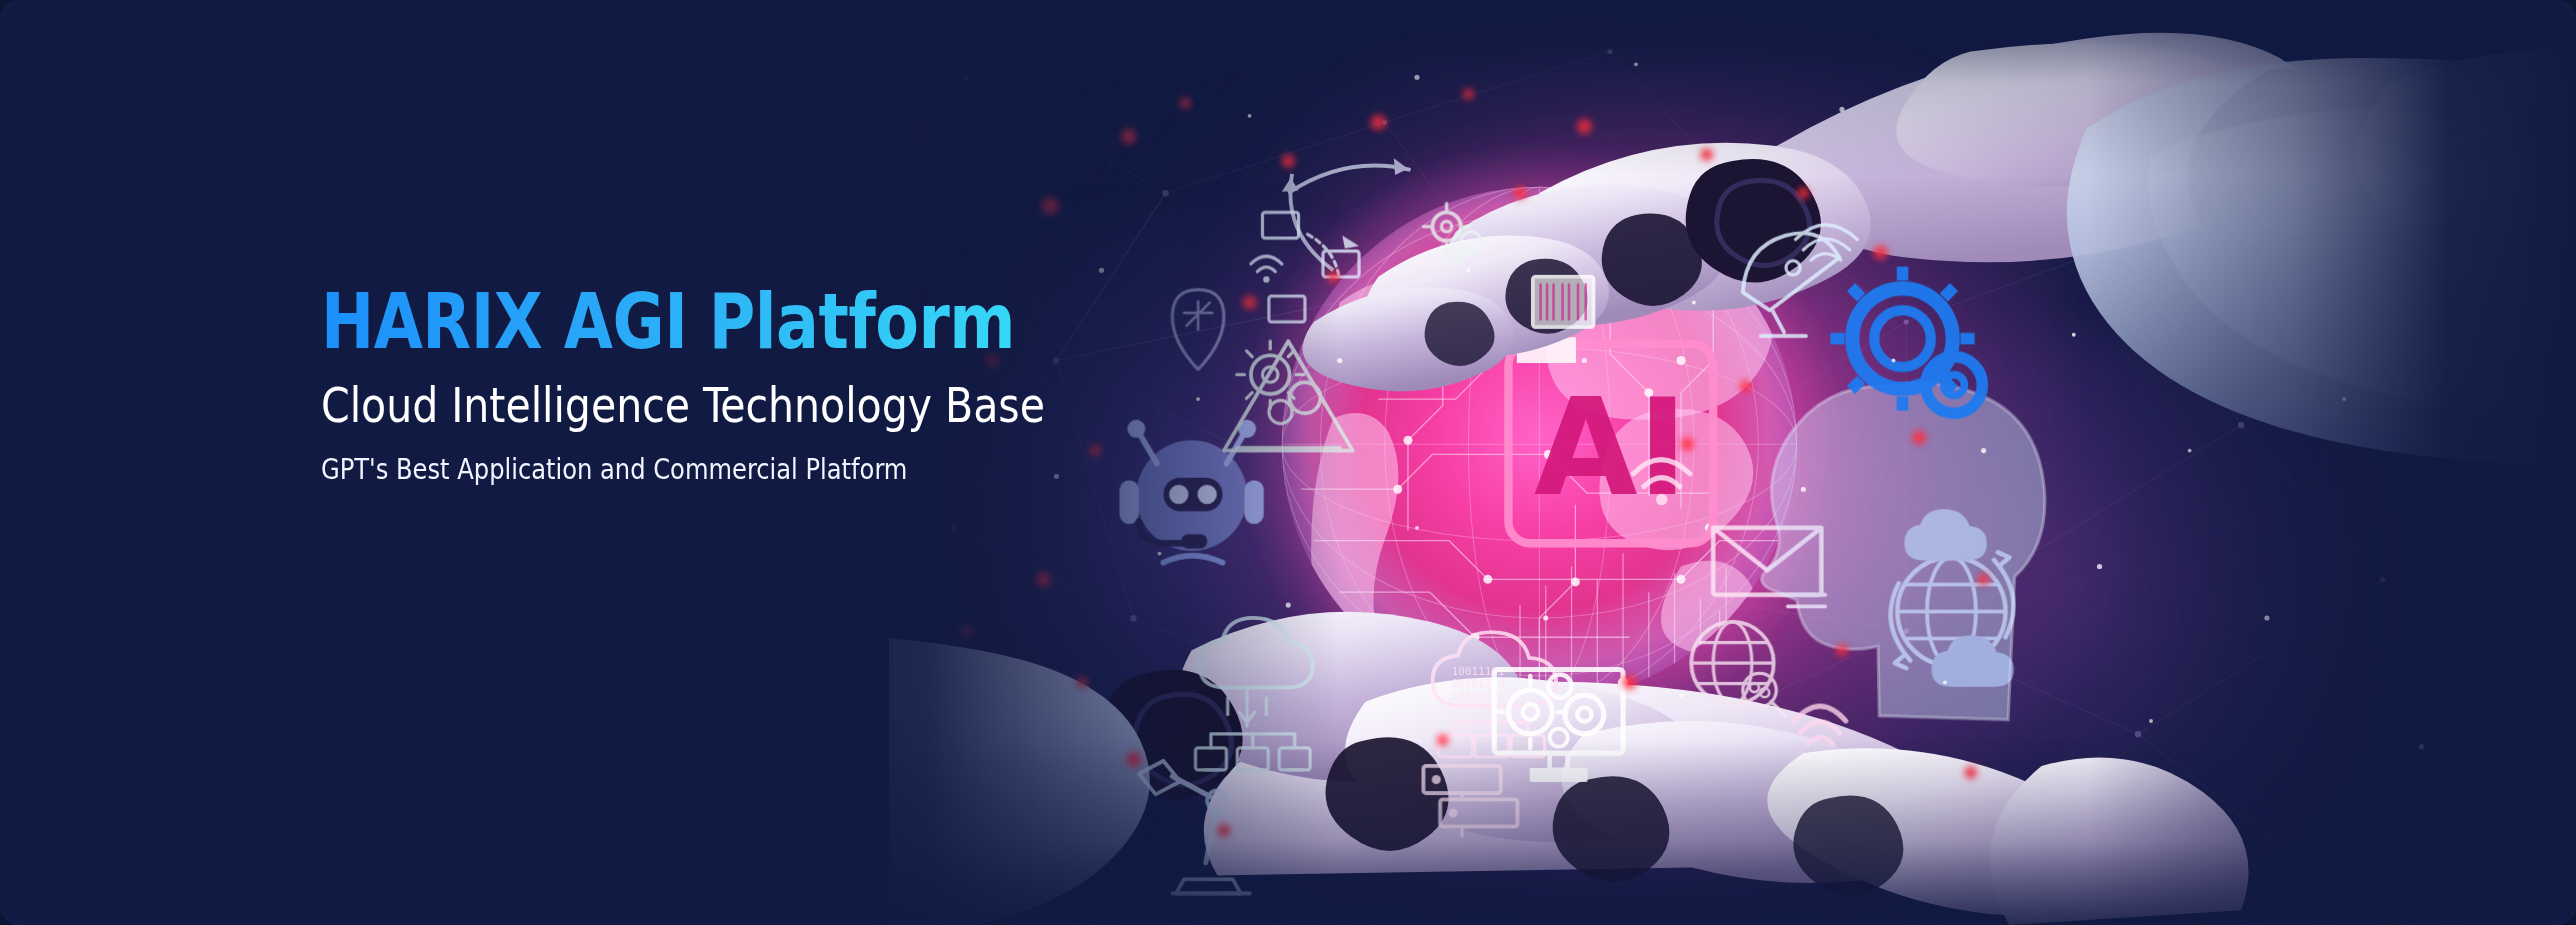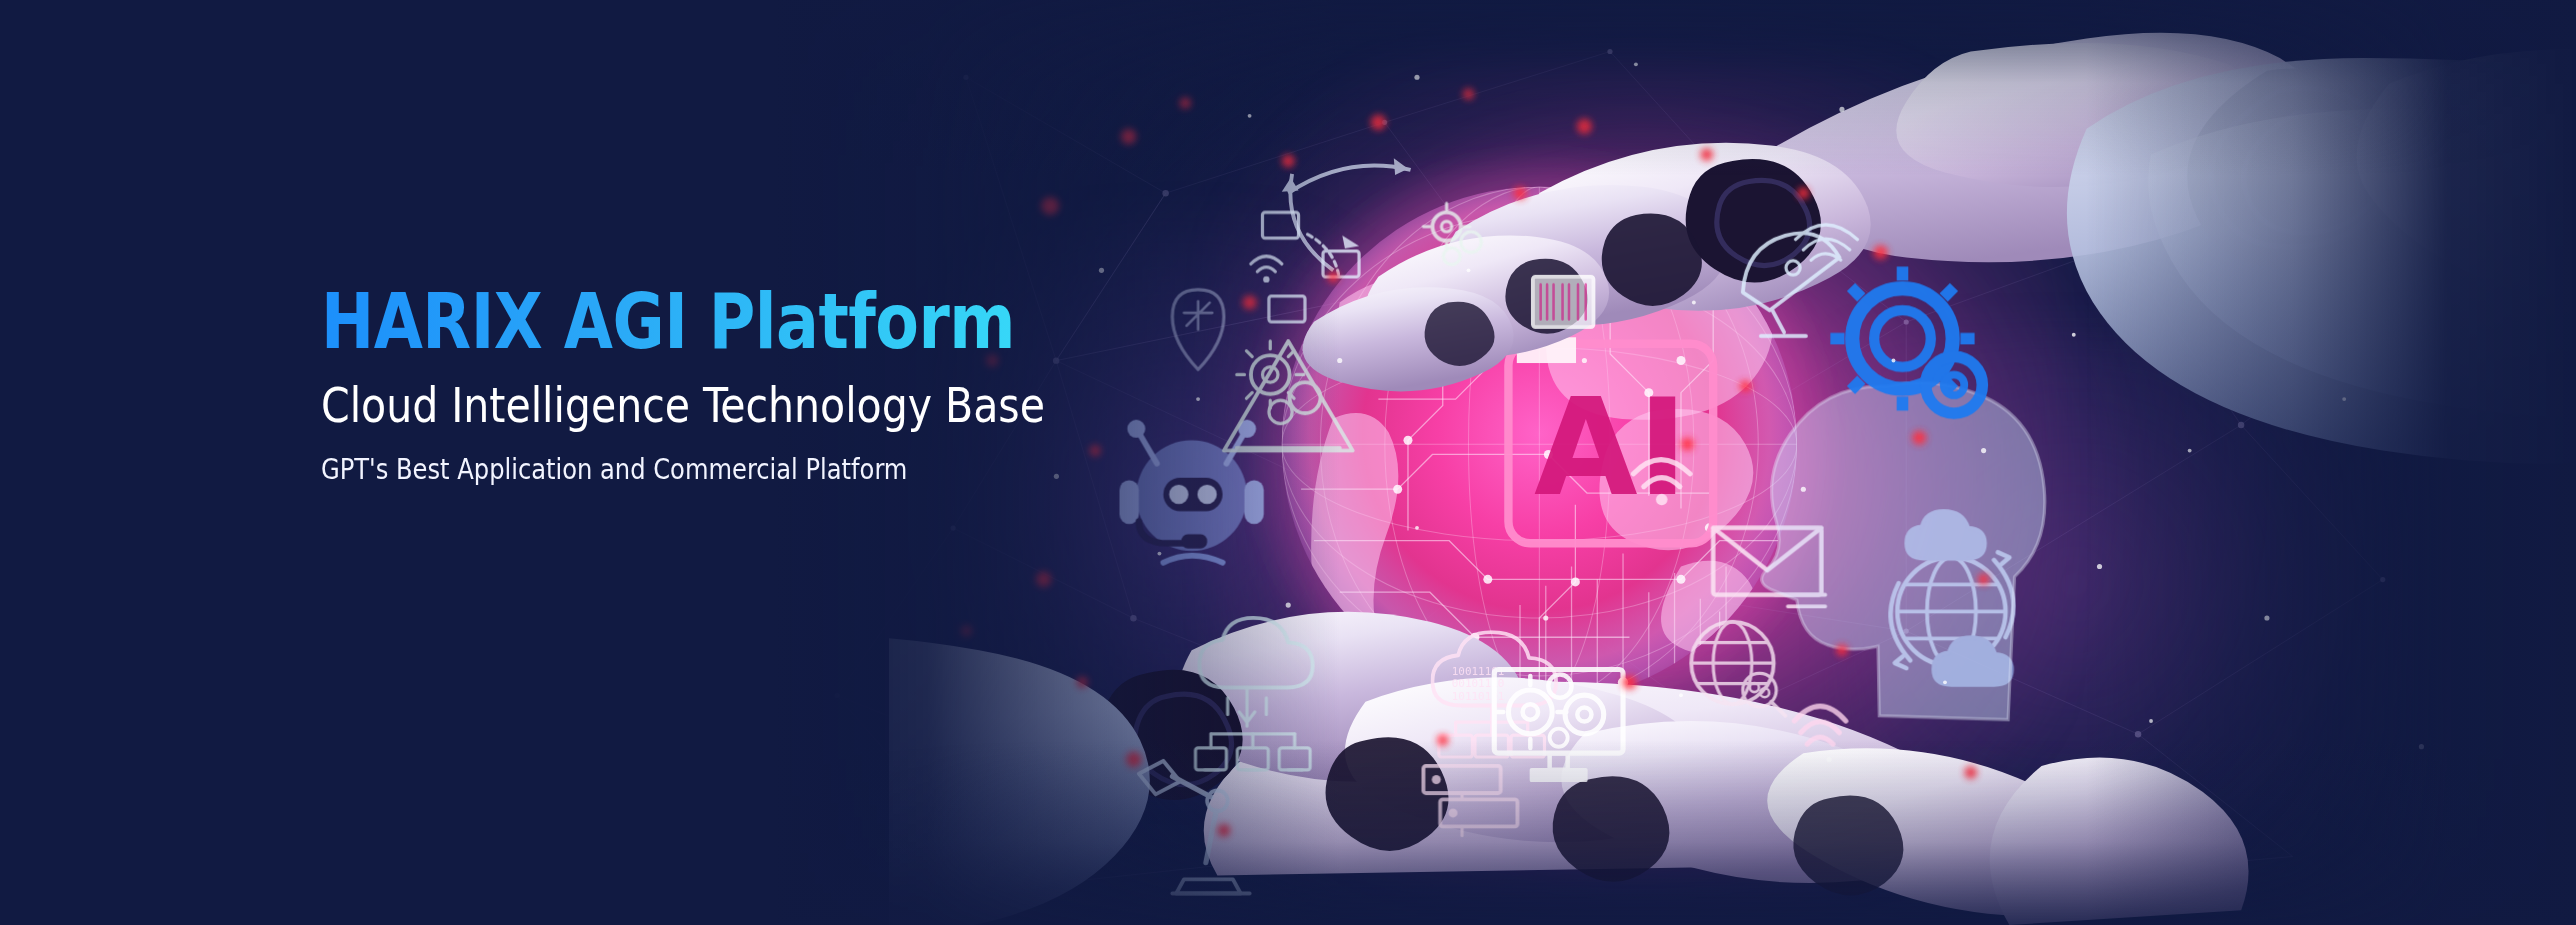--- a/index.html
+++ b/index.html
@@ -5,20 +5,21 @@
 <style>
   * { margin:0; padding:0; box-sizing:border-box; }
   html,body { background:#0d1535; }
   body { font-family:"Liberation Sans", sans-serif; }
 
   .banner{
     position:relative;
     width:2576px; height:925px;
     overflow:hidden;
     background:#3b82f6;
+    border-radius:21px;
   }
 
   
   .bg-base{ position:absolute; inset:0; background:#111a42; }
 
   .glow-purple{
     position:absolute; left:805px; top:-219px;
     width:1674px; height:1417px;
     background:radial-gradient(ellipse 52% 48% at 50% 50%,
         rgba(196,92,196,.72) 0%,

